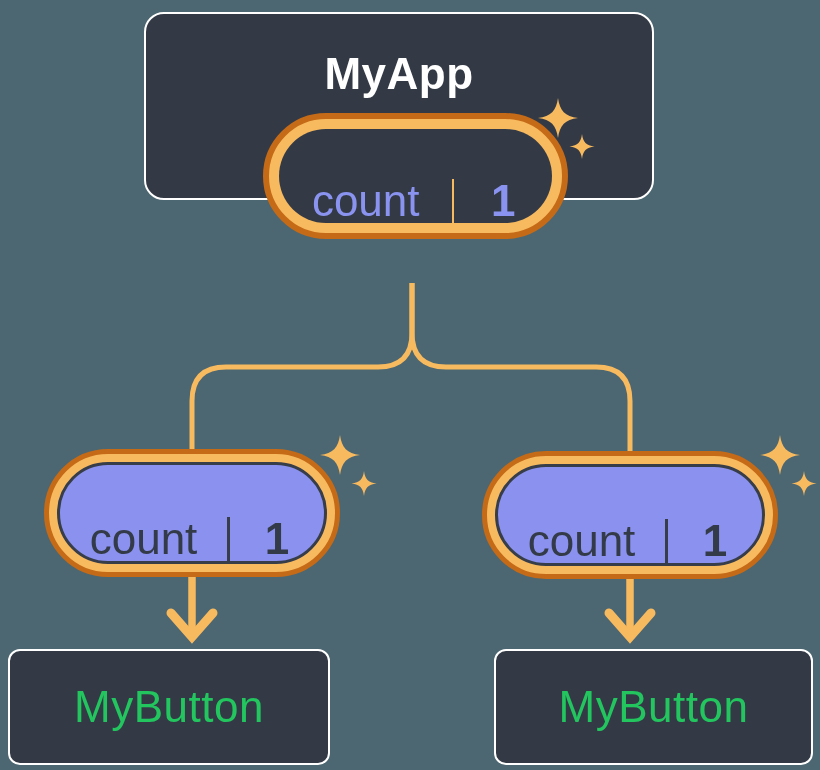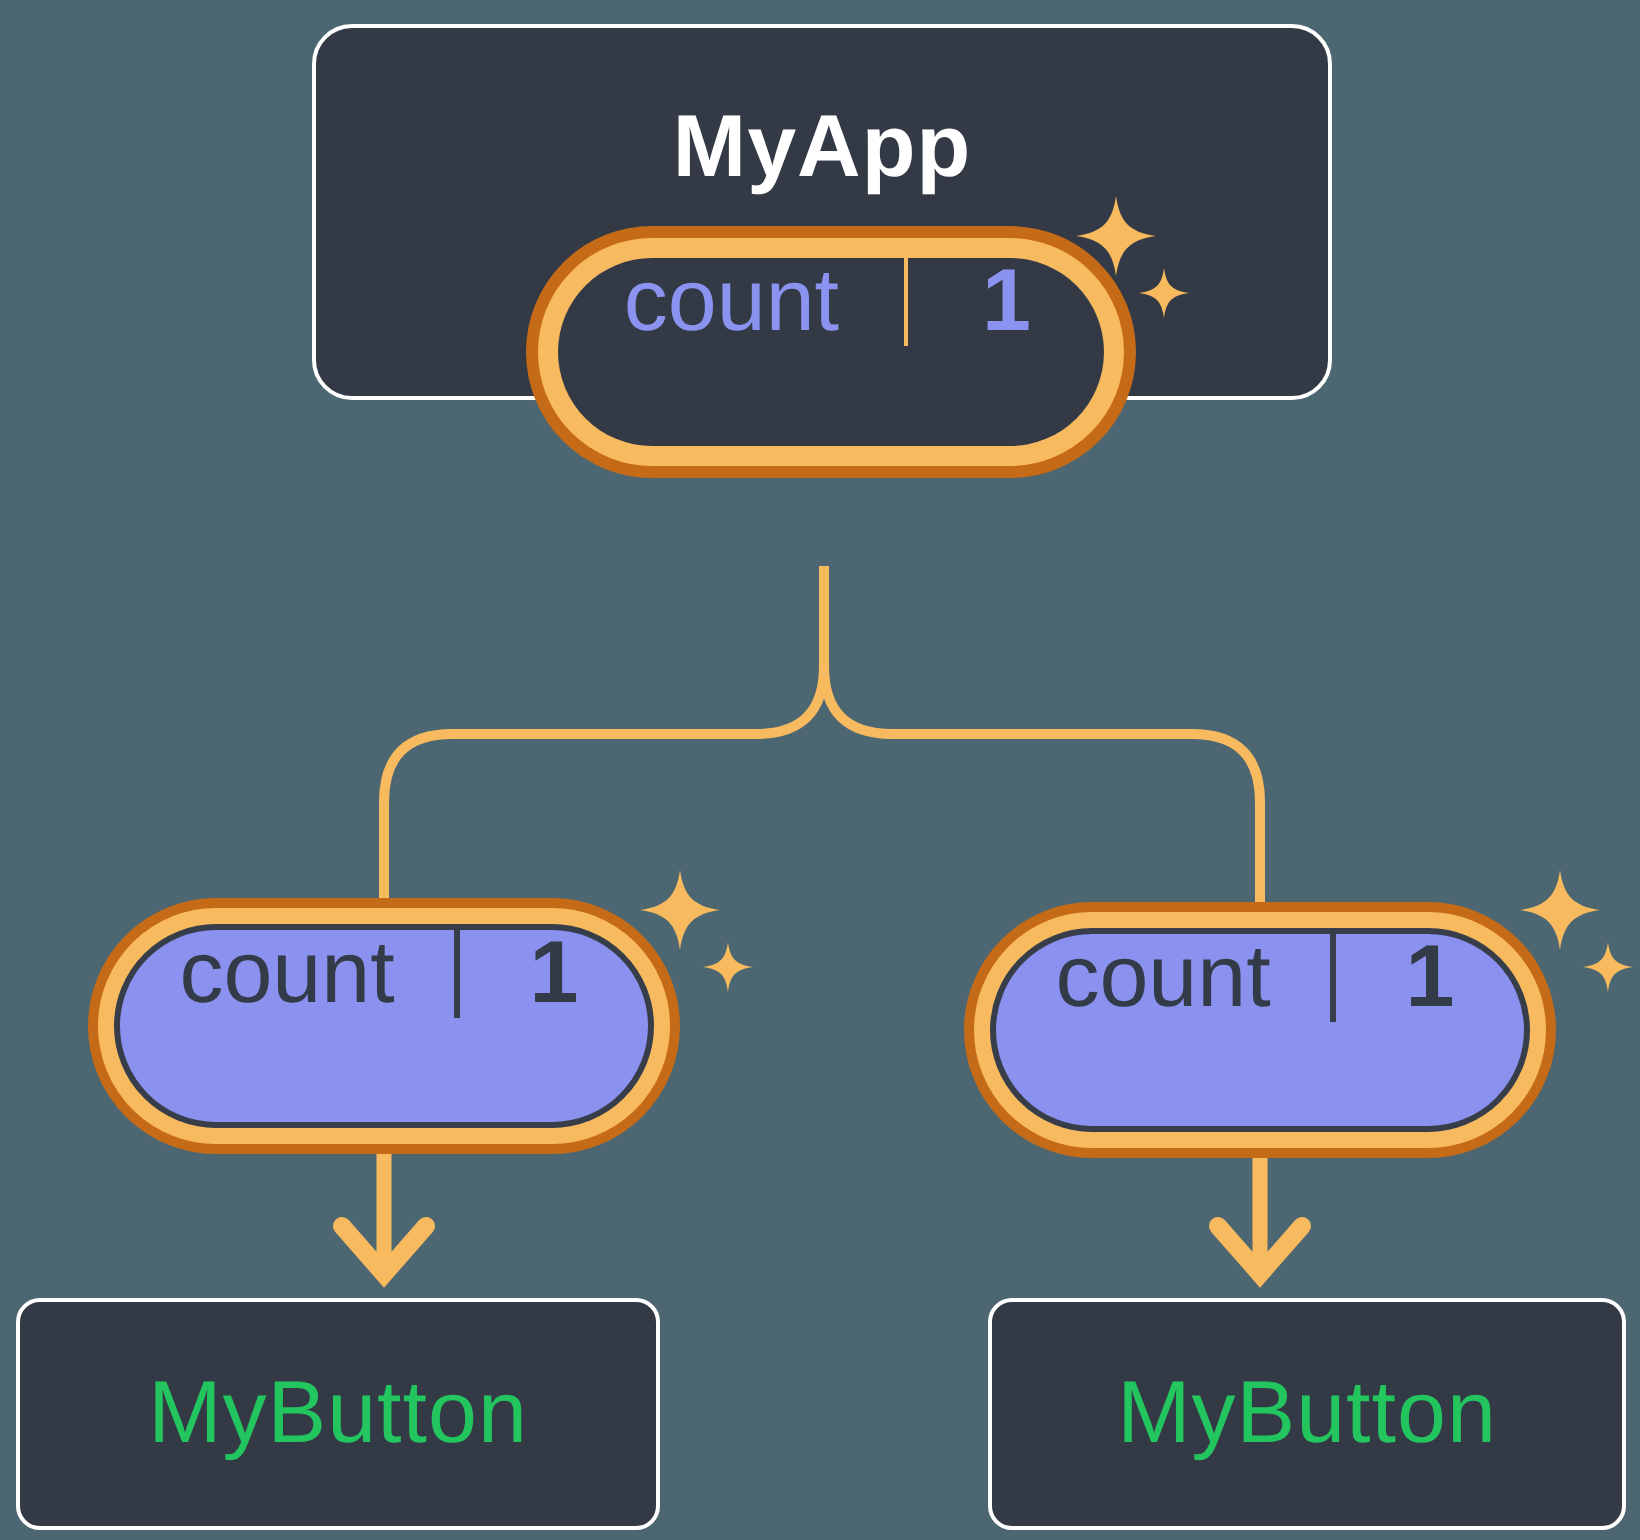--- a/index.html
+++ b/index.html
@@ -13,21 +13,21 @@
   .layer { position: absolute; left: 0; top: 0; }
 
   
   .node-box {
     position: absolute;
     background: #333A46;
     border: 2.5px solid #FFFFFF;
     border-radius: 12px;
     box-sizing: border-box;
   }
-  .node-box.root { left: 156px; top: 12px; width: 510px; height: 188px; border-radius: 20px; }
+  .node-box.root { left: 144px; top: 12px; width: 510px; height: 188px; border-radius: 20px; }
   .node-box.child-left  { left: 8px;   top: 649px; width: 322px; height: 116px; }
   .node-box.child-right { left: 494px; top: 649px; width: 319px; height: 116px; }
 
   .node-title {
     color: #FFFFFF;
     font-size: 44px;
     font-weight: 700;
     text-align: center;
     line-height: 1;
     padding-top: 38px;
@@ -50,21 +50,21 @@
     background: #F8BA5F;           
     border: 6px solid #C56A17;     
     padding: 10px;
   }
   .pill-inner {
     width: 100%; height: 100%;
     box-sizing: border-box;
     border-radius: 999px;
     display: flex;
     overflow: hidden;
-    align-items: flex-start;
+    align-items: flex-end;
   }
   .pill-key, .pill-value {
     display: flex; align-items: center; justify-content: center;
     line-height: 1;
   }
   .pill-key   { flex: 64 0 0; font-size: 44px; }
   .pill-value { flex: 36 0 0; font-size: 44px; font-weight: 700; }
 
   
   .pill.state { left: 263px; top: 113px; width: 305px; height: 126px; }

